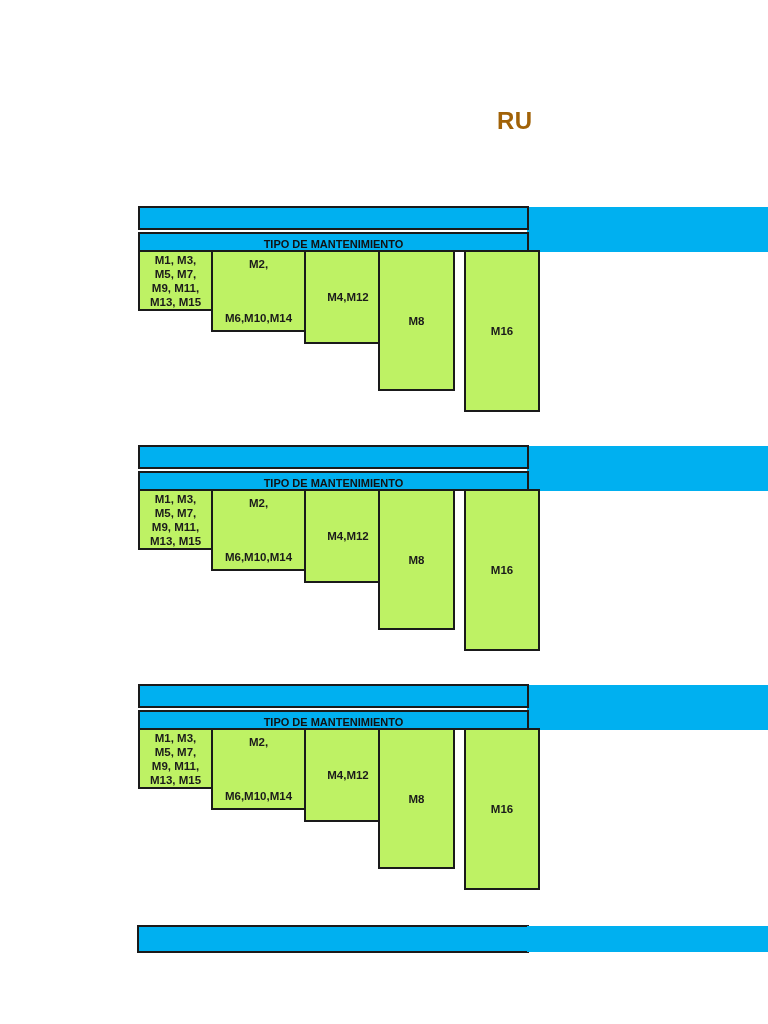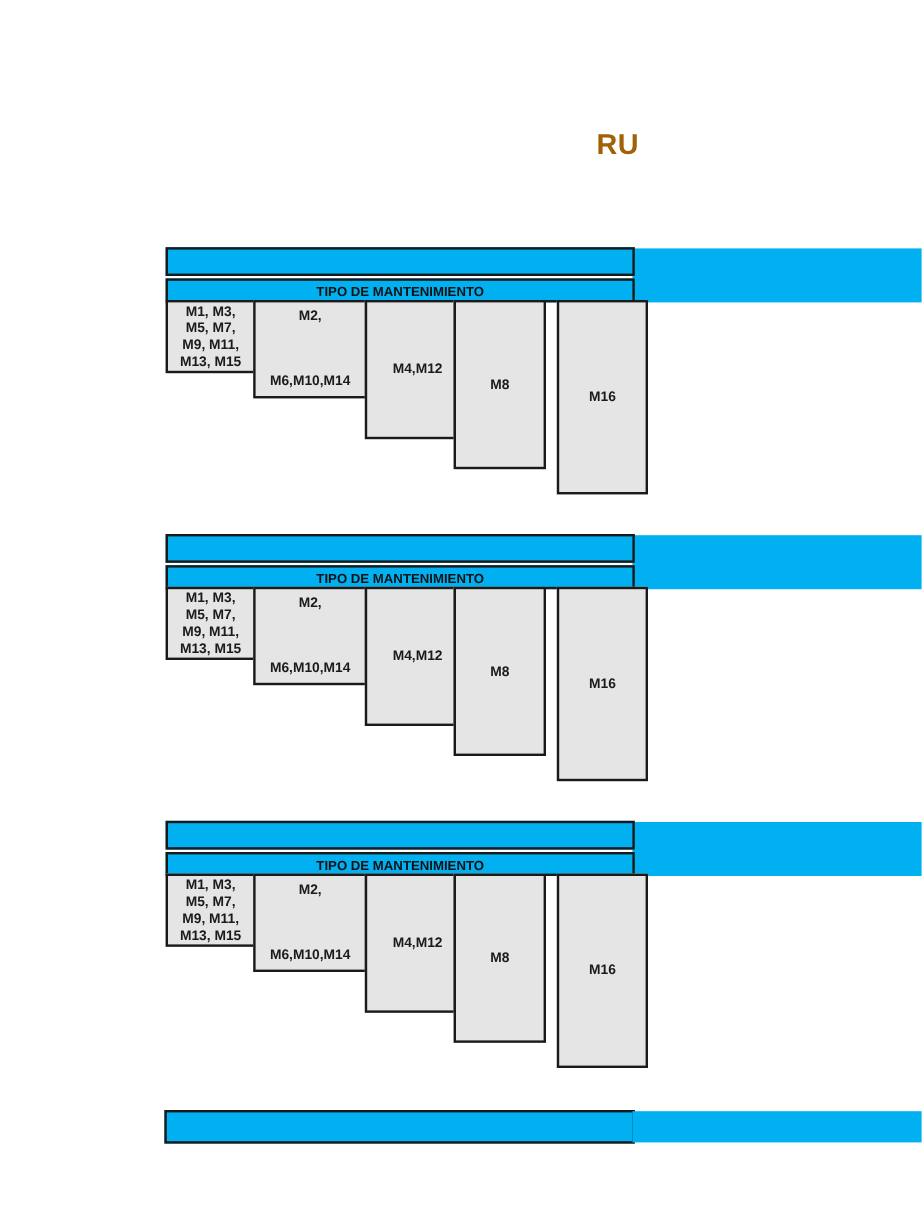--- a/index.html
+++ b/index.html
@@ -42,32 +42,32 @@
     width: 391px; height: 20px;
     background: #00B0F0;
     border: 2px solid #1a1a1a;
     box-sizing: border-box;
     display: flex; align-items: flex-end; justify-content: center;
     font-size: 11px; font-weight: 700; color: #111;
   }
 
   .cell {
     position: absolute; top: 44px;
-    background: #e5e5e5;
+    background: #bef264;
     border: 2px solid #1a1a1a;
     box-sizing: border-box;
     display: flex; flex-direction: column;
     align-items: center; justify-content: center;
     font-size: 11.5px; font-weight: 700; color: #1b1b1b;
     text-align: center; line-height: 14px;
   }
   .cell span { display: block; white-space: nowrap; }
   .c1 { left: 138px; width: 75px; height: 61px; }
   .c2 { left: 211px; width: 95px; height: 82px; gap: 40px; }
-  .c3 { left: 304px; width: 76px; height: 116px; padding-left: 12px; }
+  .c3 { left: 304px; width: 76px; height: 94px; padding-left: 12px; }
   .c4 { left: 378px; width: 77px; height: 141px; }
   .c5 { left: 464px; width: 76px; height: 162px; }
 
   
   .footer-band { position: absolute; left: 0; top: 925px; width: 768px; height: 28px; }
   .footer-box {
     position: absolute; left: 137px; top: 0;
     width: 392px; height: 28px;
     background: #00B0F0;
     border: 2px solid #1a1a1a;

